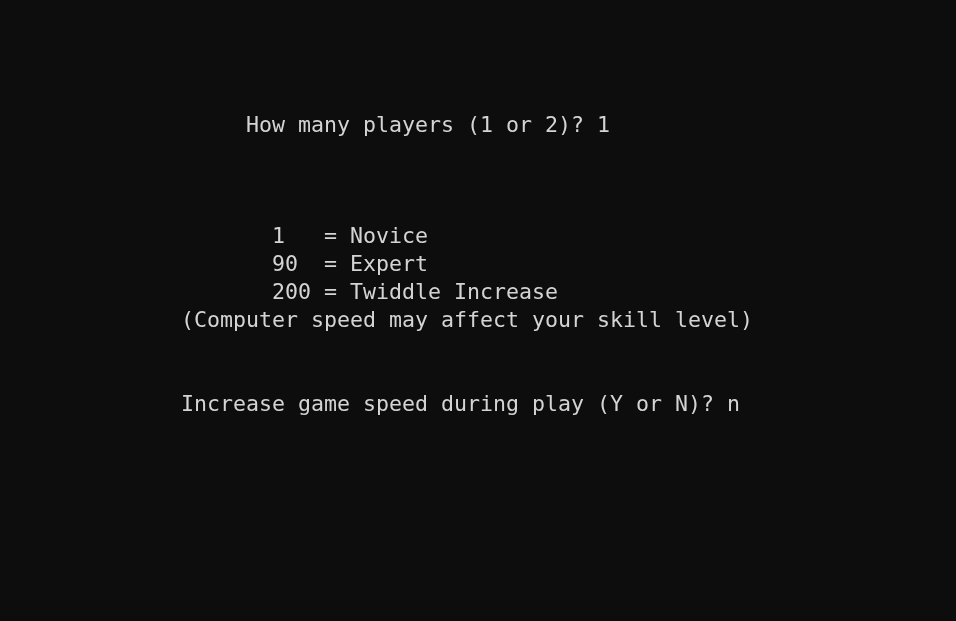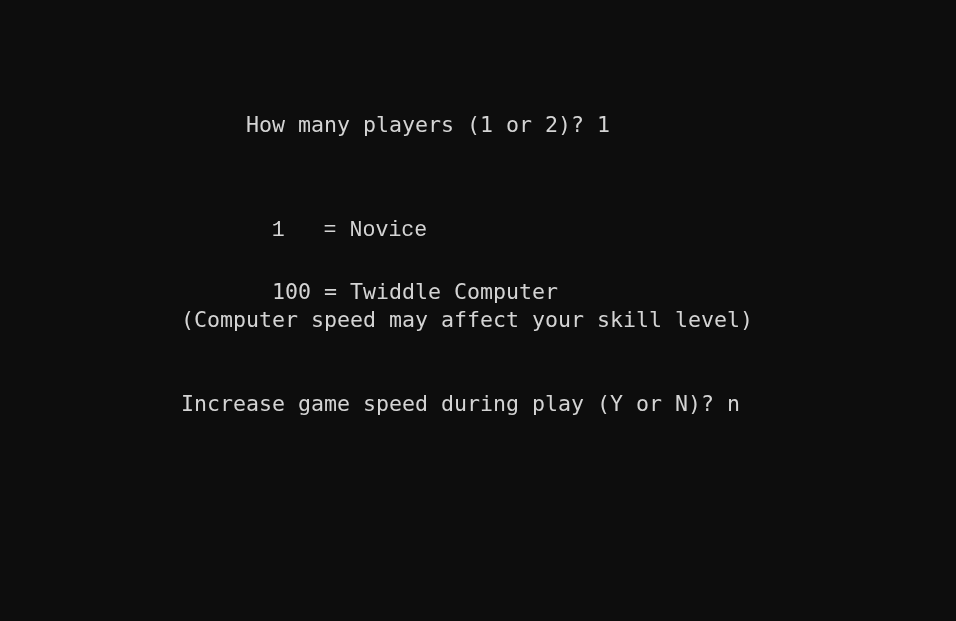--- a/index.html
+++ b/index.html
@@ -32,21 +32,21 @@
     margin: 0;
     color: #d4d4d4;
     font-family: "DejaVu Sans Mono", "Liberation Mono", monospace;
     font-size: 21.6px;
     line-height: 28px;
   }
 
   
   .row-players      { top: 111px; }
   .row-skill        { top: 194px; }
-  .row-opt-0        { top: 216px; font-family: Liberation Mono, monospace; }
+  .row-opt-0        { top: 222px; }
   .row-opt-1        { top: 250px; }
   .row-opt-2        { top: 278px; }
   .row-note         { top: 306px; }
   .row-speed        { top: 390px; }
   .row-monitor      { top: 446px; }
 
   
   .prompt-text,
   .answer-text {
     white-space: pre;
@@ -57,21 +57,22 @@
 </head>
 <body style="background: rgb(13, 13, 13);">
 
 <div id="screen" style="background: rgb(13, 13, 13); color: rgb(212, 212, 212);">
 
   <div class="console-line row-players"><span class="prompt-text">     </span><span class="prompt-text">How many players (1 or 2)? </span><span class="answer-text">1</span></div>
 
 
   <div class="console-line row-opt-0"><span>       </span><span>1  </span><span> = </span><span>Novice</span></div>
 
+  <div class="console-line row-opt-1"><span>       </span><span>90 </span><span> = </span><span>Expert</span></div>
 
-  <div class="console-line row-opt-2"><span>       </span><span>100</span><span> = </span><span>Twiddle Computer</span></div>
+  <div class="console-line row-opt-2"><span>       </span><span>200</span><span> = </span><span>Twiddle Increase</span></div>
 
   <div class="console-line row-note">(Computer speed may affect your skill level)</div>
 
   <div class="console-line row-speed"><span class="prompt-text"></span><span class="prompt-text">Increase game speed during play (Y or N)? </span><span class="answer-text">n</span></div>
 
 
 </div>
 
 </body></html>

